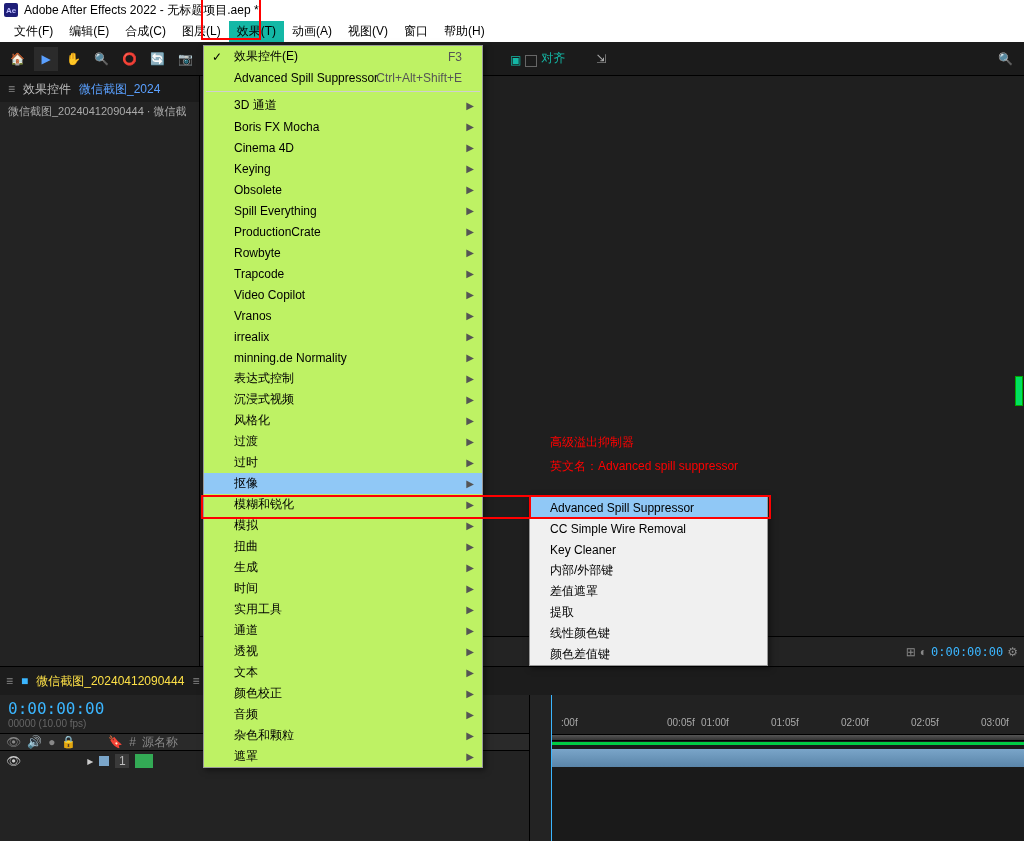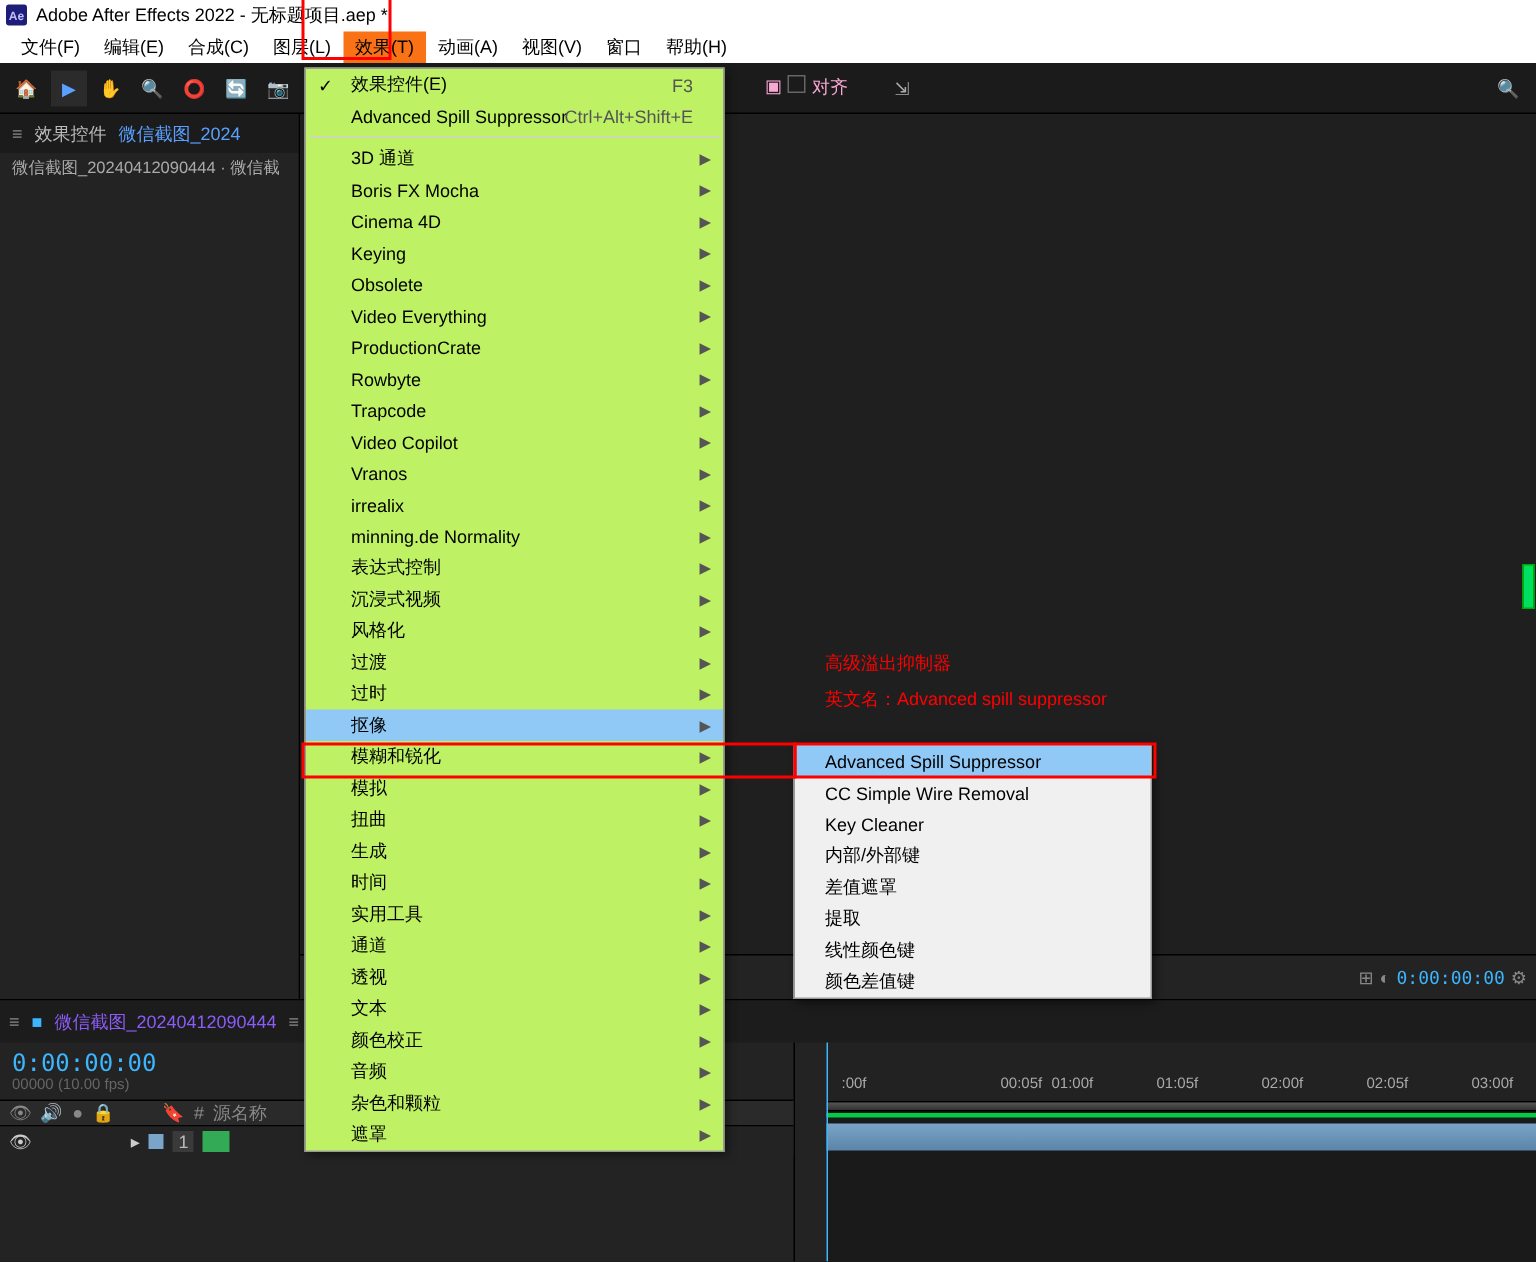--- a/index.html
+++ b/index.html
@@ -2,21 +2,21 @@
 <html><head>
 <meta charset="utf-8">
 <style>
   * { margin:0; padding:0; box-sizing:border-box; font-family:"Microsoft YaHei","Segoe UI",Arial,sans-serif; font-size:12px; }
   body { width:1024px; height:841px; background:#1e1e1e; overflow:hidden; position:relative; color:#ccc; }
 
   .title-bar { height:20px; background:#fff; color:#000; display:flex; align-items:center; padding-left:4px; }
   .title-bar .logo { width:14px; height:14px; background:#1e1e78; color:#bcbcff; font-size:8px; font-weight:bold; display:flex; align-items:center; justify-content:center; border-radius:2px; margin-right:6px;}
   .menu-bar { height:22px; background:#fff; color:#000; display:flex; align-items:center; padding-left:6px; position:relative;}
   .menu-item { padding:2px 8px; }
-  .menu-item.highlight { background:#f97316; }
+  .menu-item.highlight { background:#14b8a6; }
   .red-box-menu { position:absolute; border:2px solid #f00; pointer-events:none; }
 
   .toolbar { height:34px; background:#1b1b1b; border-bottom:1px solid #000; display:flex; align-items:center; padding:0 6px; gap:4px; }
   .tool-btn { width:24px; height:24px; display:flex; align-items:center; justify-content:center; color:#aaa; }
   .tool-btn.active { background:#2b2b2b; color:#5aa0ff; }
 
   .workspace { position:absolute; left:0; top:76px; width:1024px; height:590px; display:flex; }
   .left-panel { width:200px; background:#232323; border-right:1px solid #000; display:flex; flex-direction:column;}
   .panel-tab { height:26px; background:#1b1b1b; display:flex; align-items:center; padding:0 8px; color:#aaa; gap:8px;}
   .panel-tab .tabname { color:#bbb; }
@@ -39,37 +39,37 @@
   .red-box-dd { position:absolute; border:2px solid #f00; pointer-events:none; z-index:60;}
 
   .submenu { position:absolute; left:529px; top:496px; width:239px; background:#f0f0f0; color:#000; border:1px solid #999; box-shadow:2px 2px 6px rgba(0,0,0,0.5); z-index:55;}
   .sm-row { height:21px; display:flex; align-items:center; padding:0 12px 0 20px;}
   .sm-row.sel { background:#90c8f6; }
 
   .annotation { position:absolute; left:550px; top:430px; color:#f00; font-size:18px; line-height:24px; z-index:70; pointer-events:none; }
 
   .timeline { position:absolute; left:0; top:666px; right:0; bottom:0; background:#232323; border-top:1px solid #000;}
   .tl-header { height:28px; display:flex; align-items:center; background:#1c1c1c; padding:0 6px; gap:8px;}
-  .tl-header .comp { color:#8b5cf6; }
+  .tl-header .comp { color:#fde047; }
   .tl-body { display:flex; height:calc(100% - 28px);}
   .tl-left { width:530px; background:#232323; border-right:1px solid #000; position:relative;}
   .tl-time-block { padding:4px 8px;}
   .tl-cols { height:18px; display:flex; align-items:center; background:#2a2a2a; border-top:1px solid #000; border-bottom:1px solid #000; padding-left:6px; gap:6px; color:#888;}
   .layer-row { height:20px; display:flex; align-items:center; padding-left:6px; gap:6px; background:#232323;}
   .layer-row .idx { background:#3a3a3a; width:14px; text-align:center; color:#bbb;}
   .layer-row .thumb { width:18px; height:14px; background:#3a5; }
   .tl-right { flex:1; background:#1a1a1a; position:relative;margin-left:21px;}
   .ruler { height:40px; background:#222; border-bottom:1px solid #000; position:relative;}
   .ruler .tick { position:absolute; top:22px; color:#aaa; font-size:10px;}
   .wa-bar { position:absolute; left:0; top:40px; right:0; height:6px; background:linear-gradient(#555,#333); border-bottom:1px solid #000;}
   .playhead-line { position:absolute; left:0; top:0; bottom:0; width:1px; background:#3bb6ff;}
   .green-bar { position:absolute; left:0; top:47px; height:3px; width:100%; background:#00cc44;}
   .layer-bar { position:absolute; left:0; top:54px; height:18px; width:100%; background:linear-gradient(#7aa5c9,#5a85a9);}
 
-  .align-btn { display:flex; align-items:flex-start; gap:4px; color:#f9a8d4; }
+  .align-btn { display:flex; align-items:flex-end; gap:4px; color:#14b8a6; }
   .checkbox { width:12px; height:12px; border:1px solid #666;}
   .icon-search { position:absolute; right:6px; top:4px; color:#888;}
 </style>
 </head>
 <body>
 
 <div class="title-bar">
   <div class="logo">Ae</div>
   <span>Adobe After Effects 2022 - 无标题项目.aep *</span>
 </div>
@@ -156,21 +156,21 @@
       </div>
       <div class="dd-row">
         <span>Keying</span>
         <span class="arrow">▶</span>
       </div>
       <div class="dd-row">
         <span>Obsolete</span>
         <span class="arrow">▶</span>
       </div>
       <div class="dd-row">
-        <span>Video Everything</span>
+        <span>Spill Everything</span>
         <span class="arrow">▶</span>
       </div>
       <div class="dd-row">
         <span>ProductionCrate</span>
         <span class="arrow">▶</span>
       </div>
       <div class="dd-row">
         <span>Rowbyte</span>
         <span class="arrow">▶</span>
       </div>

